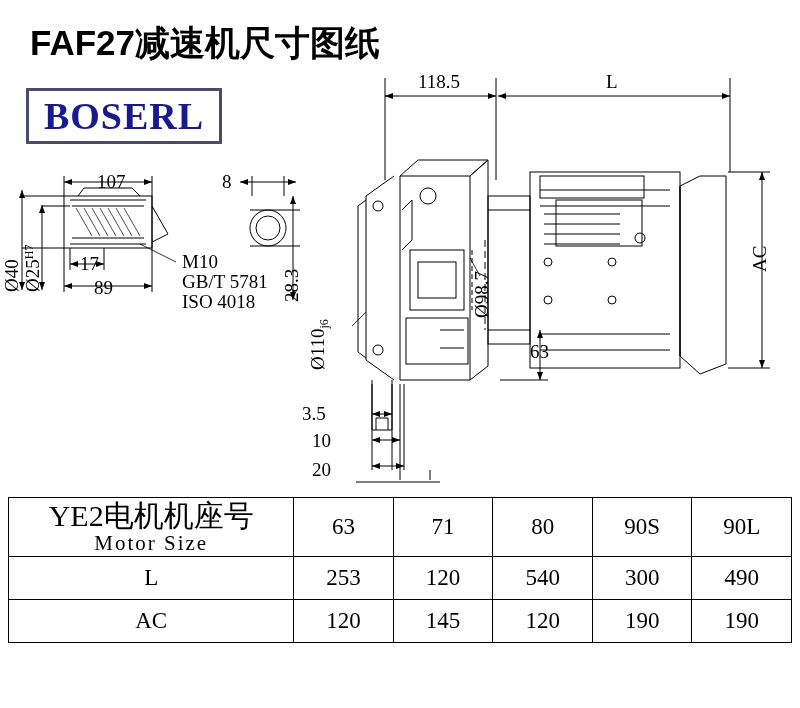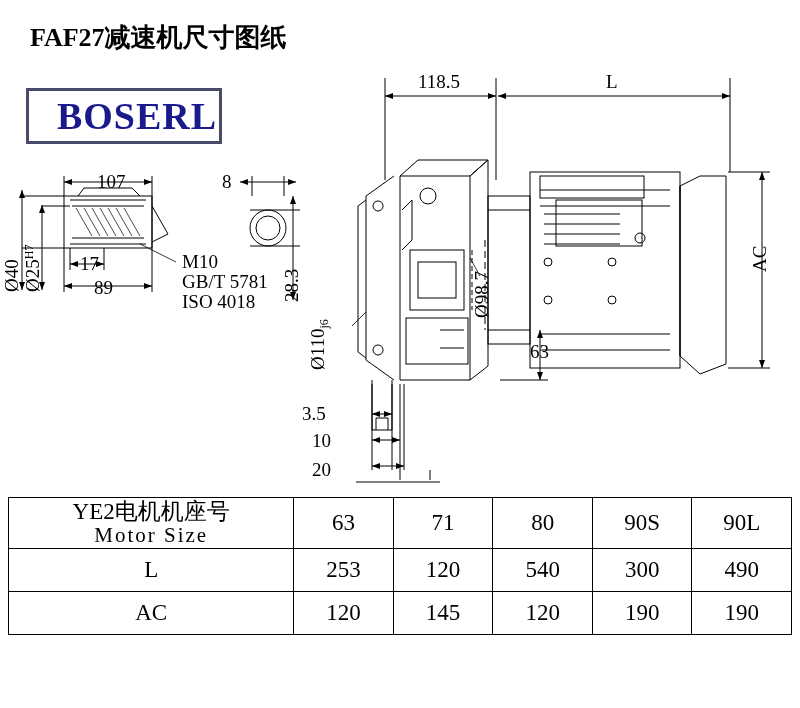--- a/index.html
+++ b/index.html
@@ -9,36 +9,36 @@
     font-family:"Liberation Serif", serif;
     color:#000;
     position:relative;
     overflow:hidden;
   }
   .page{position:relative;width:800px;height:708px;}
 
   
   .title{
     position:absolute;left:30px;top:20px;
-    font-size:26px;font-weight:bold;
-    font-family:Liberation Serif, serif;
+    font-size:35px;font-weight:bold;
+    font-family:Liberation Sans, sans-serif;
     letter-spacing:0px;
     white-space:nowrap;
   }
 
   
   .logo-box{
     position:absolute;left:26px;top:88px;
     width:196px;height:56px;
     border:3px solid #4a4a6a;
     background:#fff;
     box-sizing:border-box;
   }
   .logo-text{
-    position:absolute;left:13px;top:0;width:100%;height:100%;
+    position:absolute;left:0;top:0;width:100%;height:100%;
     display:flex;align-items:center;justify-content:center;
     font-family:"Liberation Serif", serif;
     font-size:38px;font-weight:bold;color:#1a1a8c;
     letter-spacing:1px;
   }
 
   
   .drawing{position:absolute;left:0;top:0;}
 
   
@@ -52,21 +52,21 @@
   }
   .spec-table td, .spec-table th{
     border:1px solid #000;
     padding:2px 0;
     font-weight:normal;
     height:38px;
     vertical-align:middle;
   }
   .spec-table .rowhead{width:286px;}
   .spec-table td.col{width:99px;}
-  .hdr-cn{font-size:23px;line-height:1.05;}
+  .hdr-cn{font-size:30px;line-height:1.05;}
   .hdr-en{font-size:21px;letter-spacing:2px;line-height:1.05;}
   .hdr-cell{line-height:1.1;padding:3px 0;height:56px;}
   .val{font-size:23px;}
 </style>
 </head>
 <body>
 
 <div class="page">
 
   <div class="title">FAF27减速机尺寸图纸</div>

